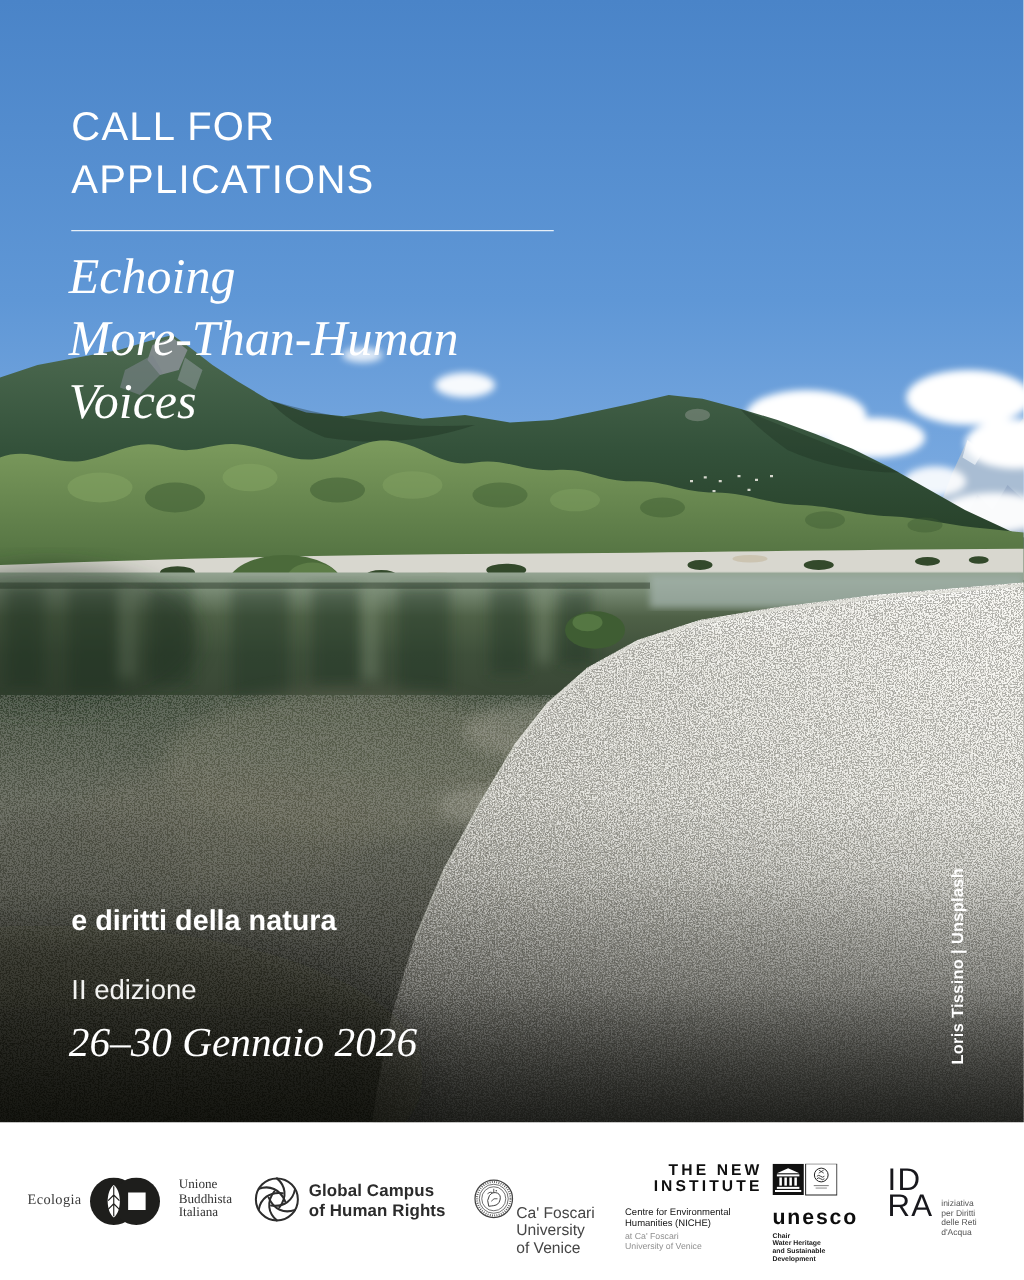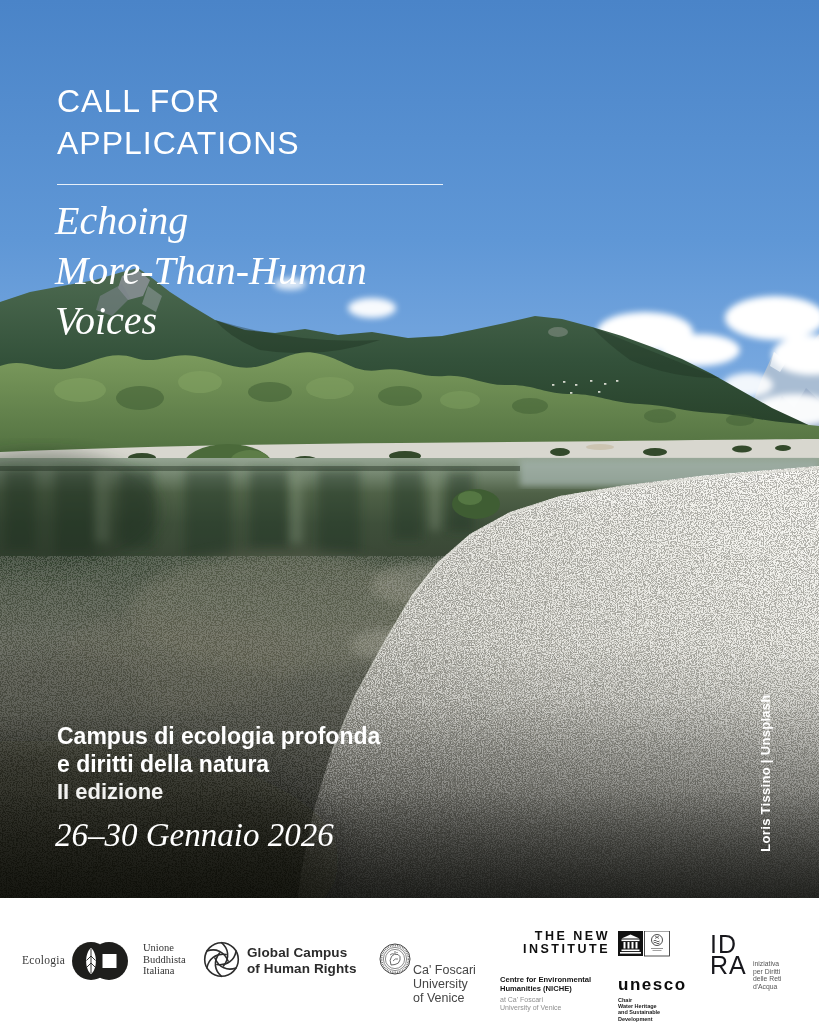--- a/index.html
+++ b/index.html
@@ -11,45 +11,45 @@
   
   .ptxt{position:absolute;color:#ffffff;}
   .kicker{left:57px;top:80px;font-size:32px;line-height:42px;font-weight:400;letter-spacing:1px;}
   .kicker span{display:block;}
   .divider{position:absolute;left:57px;top:184px;width:386px;height:1px;background:rgba(255,255,255,.85);}
   .title{left:55px;top:196px;font-family:"Liberation Serif",serif;font-style:italic;font-weight:400;
          font-size:40px;line-height:50px;}
   .title span{display:block;}
   .campus{left:57px;top:722px;font-weight:700;font-size:23px;line-height:28px;}
   .campus span{display:block;}
-  .edition{left:57px;top:779px;font-weight:700;font-size:22px;line-height:26px;color:#f2f2f0;}
+  .edition{left:57px;top:779px;font-weight:400;font-size:22px;line-height:26px;color:#f2f2f0;}
   .dates{left:55px;top:810px;font-family:"Liberation Serif",serif;font-style:italic;font-weight:400;
          font-size:33px;line-height:50px;}
   .credit{position:absolute;left:681px;top:764px;width:172px;height:18px;text-align:center;
           transform:rotate(-90deg);font-size:13px;font-weight:700;color:#fff;letter-spacing:.3px;}
 
   
   .footer{position:absolute;left:0;top:898px;width:819px;height:126px;background:#ffffff;}
   .footer .blk{position:absolute;}
   .ecologia{left:22px;top:56px;font-family:"Liberation Serif",serif;font-size:11.5px;color:#3a3a3a;letter-spacing:.3px;}
   .ubi-text{left:143px;top:44px;font-family:"Liberation Serif",serif;font-size:10.5px;line-height:11.5px;color:#333;}
   .ubi-text span{display:block;}
   .gchr-text{left:247px;top:47px;font-size:13.5px;line-height:16px;font-weight:700;color:#2b2b2b;letter-spacing:.1px;}
   .gchr-text span{display:block;}
   .unive-text{left:413px;top:41px;font-size:12.5px;line-height:14px;color:#454545;margin-top:24px;}
   .unive-text span{display:block;}
   .tni{left:500px;top:32px;width:110px;}
   .tni .wordmark{font-size:12.5px;line-height:12.5px;font-weight:600;letter-spacing:2.5px;color:#0f0f0f;}
   .tni .wordmark span{display:block;text-align:right;}
-  .tni .bold-lines{margin-top:21px;font-size:7.6px;line-height:8.6px;font-weight:700;color:#151515;}
+  .tni .bold-lines{margin-top:11px;font-size:7.6px;line-height:8.6px;font-weight:400;color:#151515;}
   .tni .bold-lines span{display:block;}
   .tni .sub-lines{margin-top:3px;font-size:7px;line-height:8.2px;color:#8f8f8f;}
   .tni .sub-lines span{display:block;}
   .unesco{left:618px;top:33px;}
-  .unesco .wordmark{margin-top:14px;font-size:17px;font-weight:800;letter-spacing:1.5px;color:#0d0d0d;}
+  .unesco .wordmark{margin-top:2px;font-size:17px;font-weight:800;letter-spacing:1.5px;color:#0d0d0d;}
   .unesco .chair{margin-top:2px;font-size:5.5px;line-height:6.2px;font-weight:700;color:#1a1a1a;}
   .unesco .chair span{display:block;}
   .idra-word{left:710px;top:36px;font-size:25px;line-height:21px;font-weight:300;letter-spacing:1px;color:#17171c;}
   .idra-word span{display:block;}
   .idra-text{left:753px;top:62px;font-size:6.8px;line-height:7.6px;color:#555;}
   .idra-text span{display:block;}
 </style>
 </head>
 <body>
 
@@ -269,21 +269,20 @@
       <span>CALL FOR</span>
       <span>APPLICATIONS</span>
     </div>
     <div class="divider"></div>
     <div class="ptxt title">
       <span>Echoing</span>
       <span>More-Than-Human</span>
       <span>Voices</span>
     </div>
     <div class="ptxt campus">
-      <span>Campus di ecologia profonda</span>
       <span>e diritti della natura</span>
     </div>
     <div class="ptxt edition">II edizione</div>
     <div class="ptxt dates">26–30 Gennaio 2026</div>
     <div class="credit">Loris Tissino | Unsplash</div>
   </div>
 
   <div class="footer">
 
     <div class="blk ecologia">Ecologia</div>

